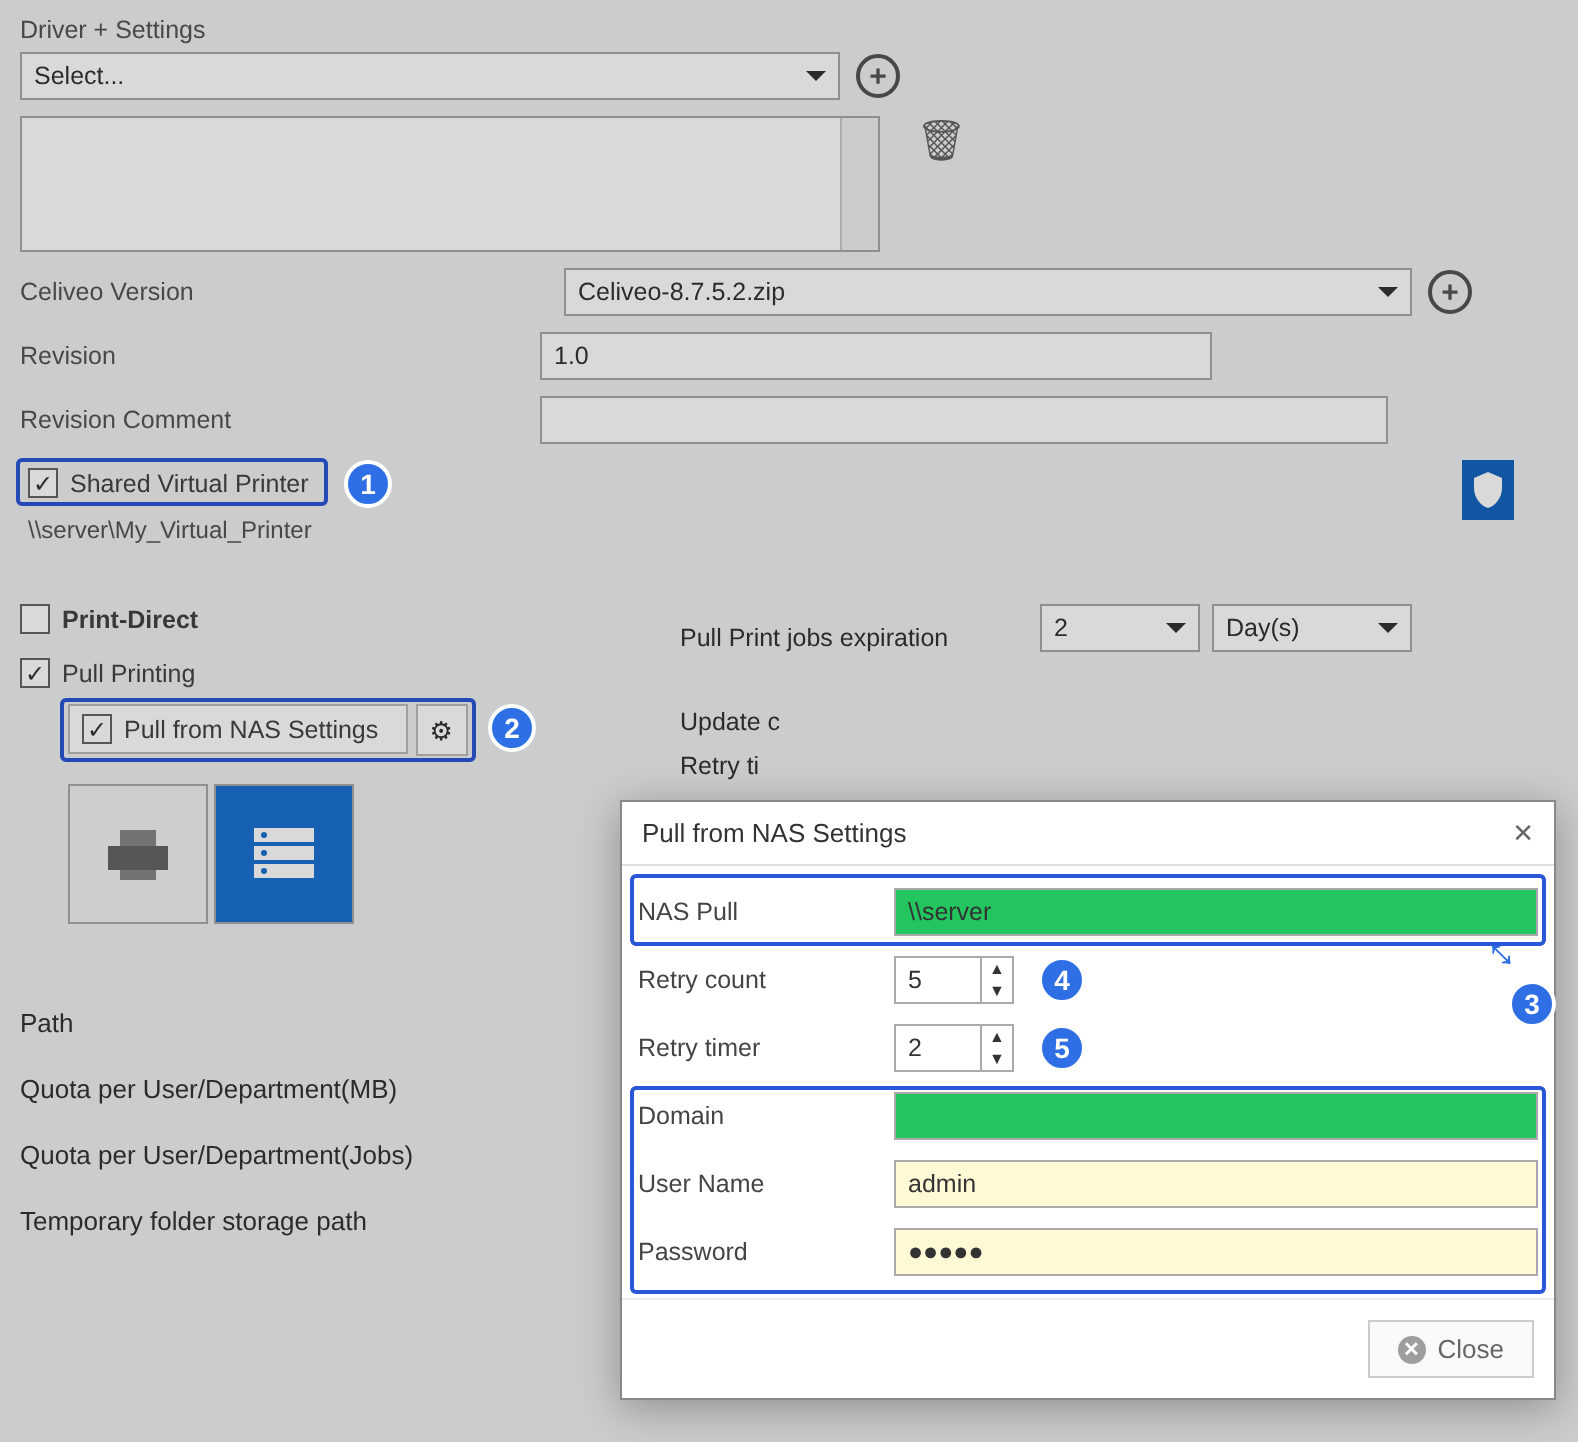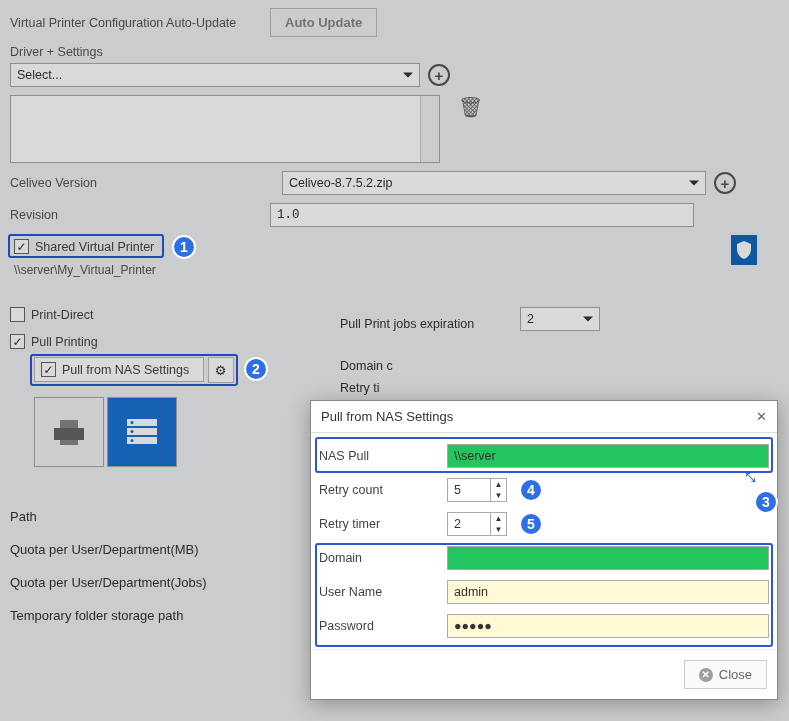--- a/index.html
+++ b/index.html
@@ -130,24 +130,20 @@
   .arrow-dbl {
     position:absolute; color:#2f6fe6; font-size:22px; font-weight:bold;
     transform: rotate(45deg); z-index:40;
   }
 </style>
 </head>
 <body>
 
 <div class="page">
 
-  <div class="row">
-    <span class="label">Virtual Printer Configuration Auto-Update</span>
-    <button class="btn">Auto Update</button>
-  </div>
 
   <div class="row" style="margin-bottom:4px;">
     <span class="label">Driver + Settings</span>
   </div>
   <div class="row">
     <div class="select" style="width:410px;">
       <span>Select...</span>
     </div>
     <span class="plus-icon">+</span>
   </div>
@@ -159,25 +155,29 @@
   <div class="row">
     <span class="label">Celiveo Version</span>
     <div class="select" style="width:424px;margin-left:12px;">
       <span>Celiveo-8.7.5.2.zip</span>
     </div>
     <span class="plus-icon">+</span>
   </div>
 
   <div class="row">
     <span class="label">Revision</span>
-    <div class="textval" style="width:424px;font-family:Liberation Mono, monospace;">
+    <div class="textval" style="width:336px;">
       <span>1.0</span>
     </div>
   </div>
 
+  <div class="row">
+    <span class="label">Revision Comment</span>
+    <div class="textval" style="width:424px;"></div>
+  </div>
 
   <div style="position:relative; height:52px; margin-top:4px;">
     <div class="chkline" style="position:absolute; left:4px; top:4px;">
       <span class="chkbox">✓</span>
       <span>Shared Virtual Printer</span>
     </div>
     <div style="position:absolute; left:4px; top:28px; font-size:12px; color:#555;">\\server\My_Virtual_Printer</div>
     <div style="position:absolute; right:22px; top:0;">
       <div class="shield-badge">
         <svg width="14" height="18" viewBox="0 0 14 18">
@@ -187,21 +187,21 @@
     </div>
 
     <div class="hl" style="left:-2px; top:-1px; width:156px; height:24px;"></div>
     <div class="badge" style="left:162px; top:0;">1</div>
   </div>
 
   <div style="height:20px;"></div>
 
   <div style="display:flex; gap:40px;">
     <div style="width:290px;">
-      <div class="chkline" style="margin-bottom:12px;">
+      <div class="chkline" style="margin-bottom:12px;font-weight:bold;">
         <span class="chkbox"></span>
         <span>Print-Direct</span>
       </div>
       <div class="chkline" style="margin-bottom:8px;">
         <span class="chkbox">✓</span>
         <span>Pull Printing</span>
       </div>
       <div class="section-sub" style="position:relative;">
         <div class="chkline" style="border:1px solid #bbb; background:#fff; padding:4px 6px; width:170px; display:inline-flex;">
           <span class="chkbox">✓</span>
@@ -235,23 +235,26 @@
       </div>
     </div>
 
     <div style="flex:1;">
       <div class="row" style="margin-bottom:28px;align-items:flex-end;">
         <span style="width:180px; font-size:12.5px;">Pull Print jobs expiration</span>
         <div class="select" style="width:80px;">
           <span>2</span>
         </div>
         <div style="width:6px;"></div>
+        <div class="select" style="width:100px;">
+          <span>Day(s)</span>
+        </div>
       </div>
       <div class="row">
-          <span style="font-size:12.5px;">Domain c</span>
+          <span style="font-size:12.5px;">Update c</span>
         </div>
       <div class="row">
           <span style="font-size:12.5px;">Retry ti</span>
         </div>
     </div>
   </div>
 
   <div style="height:42px;"></div>
 
   <div style="display:flex; flex-direction:column; gap:18px;">

